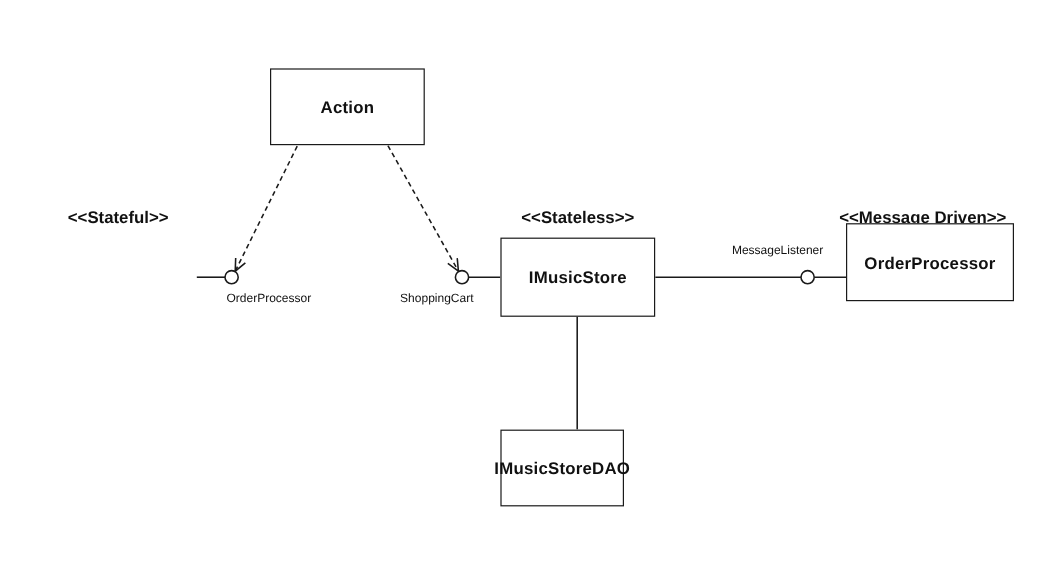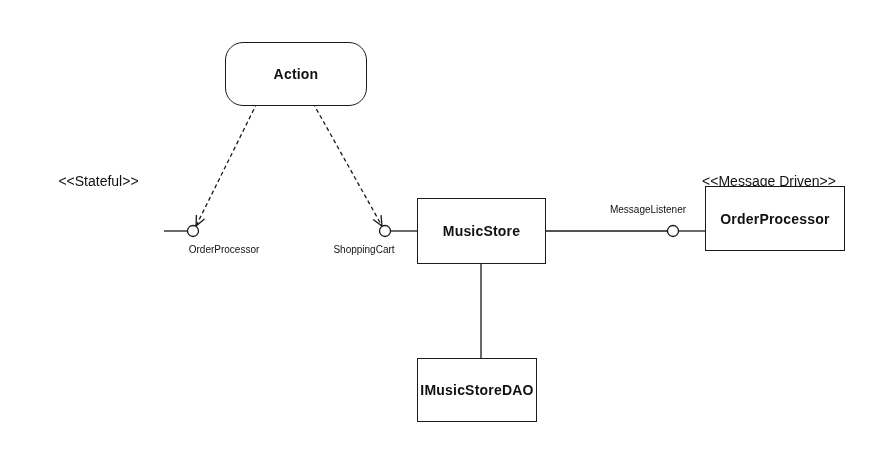--- a/index.html
+++ b/index.html
@@ -34,21 +34,21 @@
   }
   .node-label {
     font-size: 14px;
     font-weight: bold;
     letter-spacing: 0.2px;
     white-space: nowrap;
   }
   .stereotype {
     position: absolute;
     font-size: 14px;
-    font-weight: normal;
+    font-weight: bold;
     white-space: nowrap;
     display: flex;
     justify-content: center;
     align-items: center;
   }
   .iface-label {
     position: absolute;
     font-size: 10px;
     font-weight: normal;
     white-space: nowrap;
@@ -74,40 +74,43 @@
     <line x1="390.5" y1="231" x2="417" y2="231" stroke="#1a1a1a" stroke-width="1.3"></line>
     <line x1="546" y1="231" x2="667.5" y2="231" stroke="#1a1a1a" stroke-width="1.3"></line>
     <line x1="678.5" y1="231" x2="705" y2="231" stroke="#1a1a1a" stroke-width="1.3"></line>
     <line x1="481" y1="263" x2="481" y2="358" stroke="#1a1a1a" stroke-width="1.3"></line>
 
     <circle cx="193" cy="231" r="5.5" fill="#ffffff" stroke="#1a1a1a" stroke-width="1.3"></circle>
     <circle cx="385" cy="231" r="5.5" fill="#ffffff" stroke="#1a1a1a" stroke-width="1.3"></circle>
     <circle cx="673" cy="231" r="5.5" fill="#ffffff" stroke="#1a1a1a" stroke-width="1.3"></circle>
   </svg>
 
-  <div class="node" style="left:225px; top:42px; width:142px; height:64px;border-radius:18px;">
+  <div class="node" style="left:225px; top:57px; width:129px; height:64px;">
     <span class="node-label">Action</span>
   </div>
 
   <div class="stereotype" style="left:33px; top:172px; width:131px; height:18px;">
     <span>&lt;&lt;Stateful&gt;&gt;</span>
   </div>
 
+  <div class="stereotype" style="left:417px; top:172px; width:129px; height:18px;">
+    <span>&lt;&lt;Stateless&gt;&gt;</span>
+  </div>
   <div class="node" style="left:417px; top:198px; width:129px; height:66px;">
-    <span class="node-label">MusicStore</span>
+    <span class="node-label">IMusicStore</span>
   </div>
 
   <div class="stereotype" style="left:705px; top:172px; width:128px; height:18px;text-align:center;">
     <span>&lt;&lt;Message Driven&gt;&gt;</span>
   </div>
   <div class="node" style="left:705px; top:186px; width:140px; height:65px;">
     <span class="node-label">OrderProcessor</span>
   </div>
 
-  <div class="node" style="left:417px; top:358px; width:120px; height:64px;">
+  <div class="node" style="left:417px; top:358px; width:103px; height:64px;">
     <span class="node-label">IMusicStoreDAO</span>
   </div>
 
   <div class="iface-label" style="left:224px; top:244px;">OrderProcessor</div>
   <div class="iface-label" style="left:364px; top:244px;">ShoppingCart</div>
   <div class="iface-label" style="left:648px; top:204px;">MessageListener</div>
 
 </div>
 
 </body></html>

